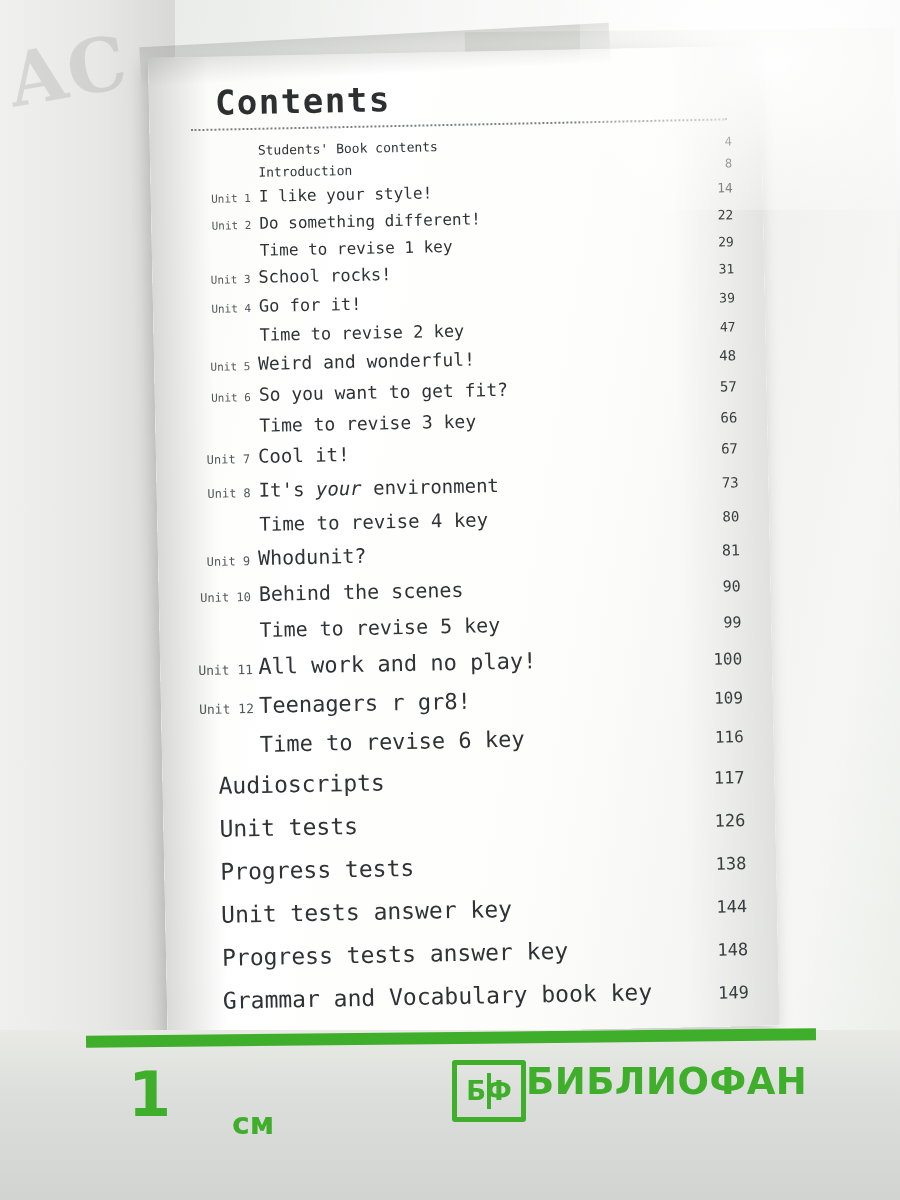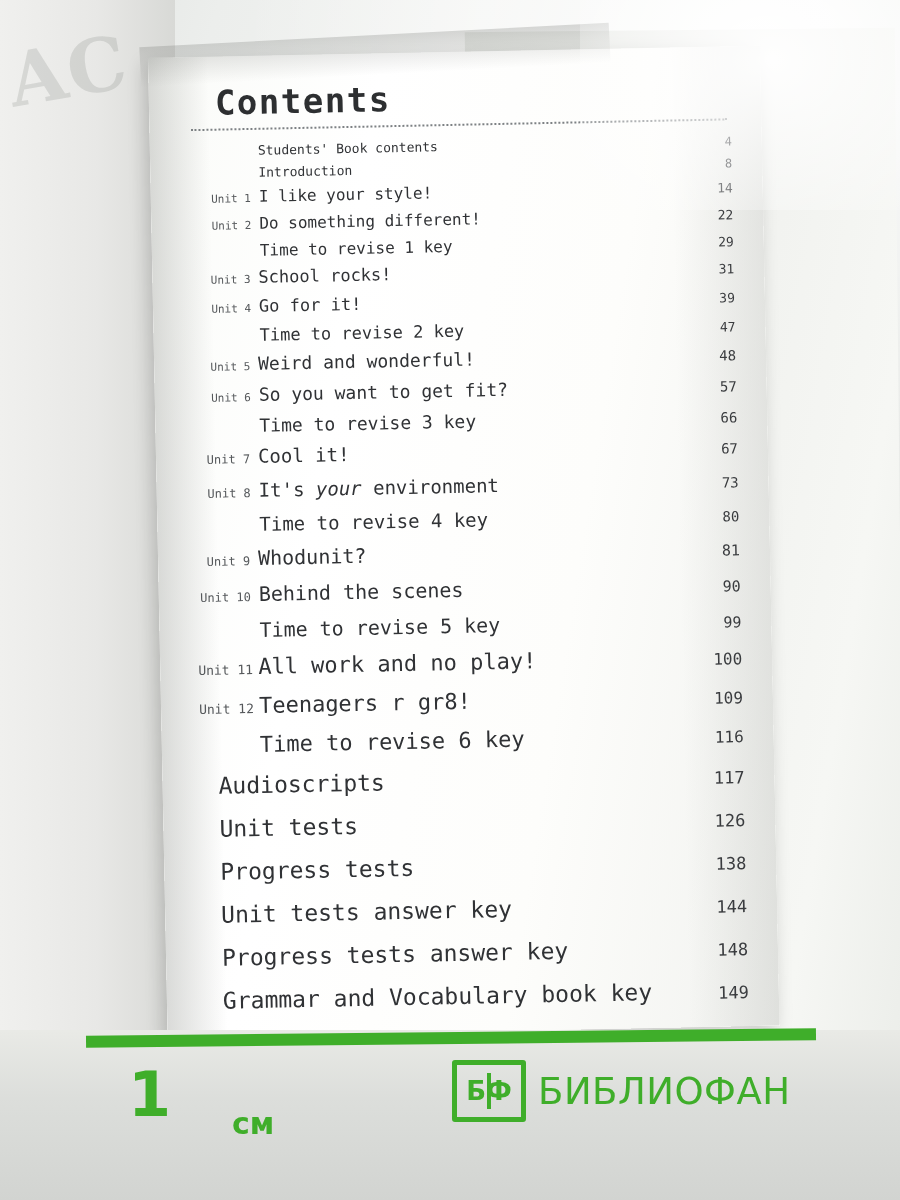--- a/index.html
+++ b/index.html
@@ -177,22 +177,20 @@
     left: 232px; top: 1106px;
     font-family: "DejaVu Sans", sans-serif;
     font-weight: bold;
     font-size: 30px;
     color: #3fae2a;
   }
   #logo-wrap {
     position: absolute;
     left: 452px; top: 1060px;
     display: flex;
-    align-items: center;
-    gap: 12px;
   }
   #logo-mark {
     position: relative;
     width: 74px; height: 62px;
     border: 5px solid #3fae2a;
     border-radius: 3px;
     box-sizing: border-box;
     display: flex;
     align-items: center;
     justify-content: center;
@@ -208,21 +206,21 @@
     font-family: "DejaVu Sans", sans-serif;
     font-weight: bold;
     font-size: 26px;
     color: #3fae2a;
     position: relative;
     z-index: 2;
     background: transparent;
   }
   #logo-text {
     font-family: "DejaVu Sans", sans-serif;
-    font-weight: normal;
+    font-weight: bold;
     font-size: 37px;
     color: #3fae2a;
     letter-spacing: 0.5px;
   }
 
   
   #bloom {
     position: absolute;
     right: -60px; top: -90px;
     width: 380px; height: 300px;

